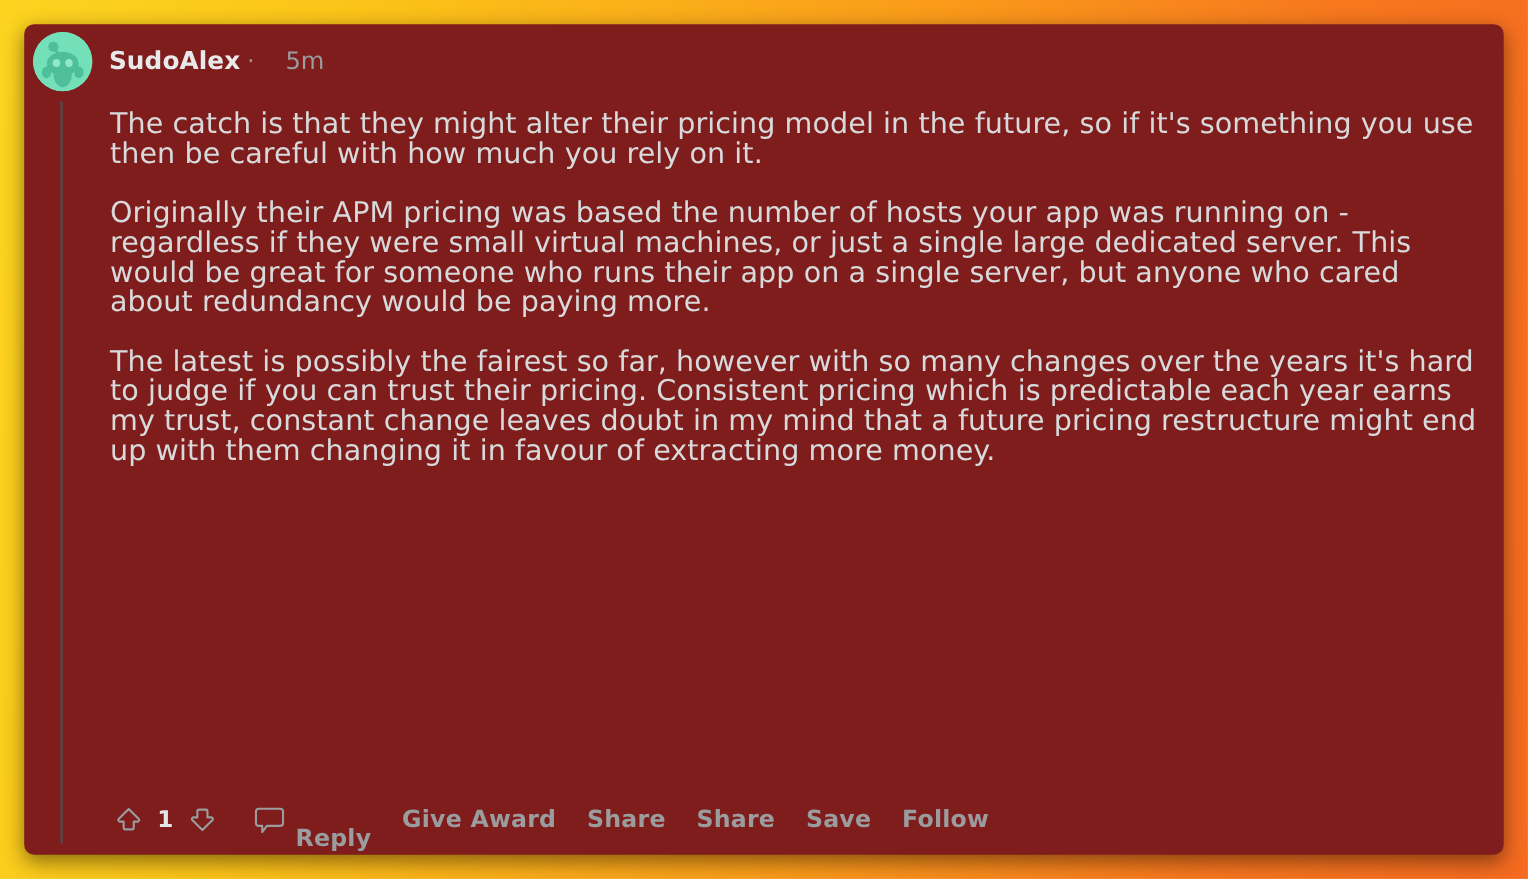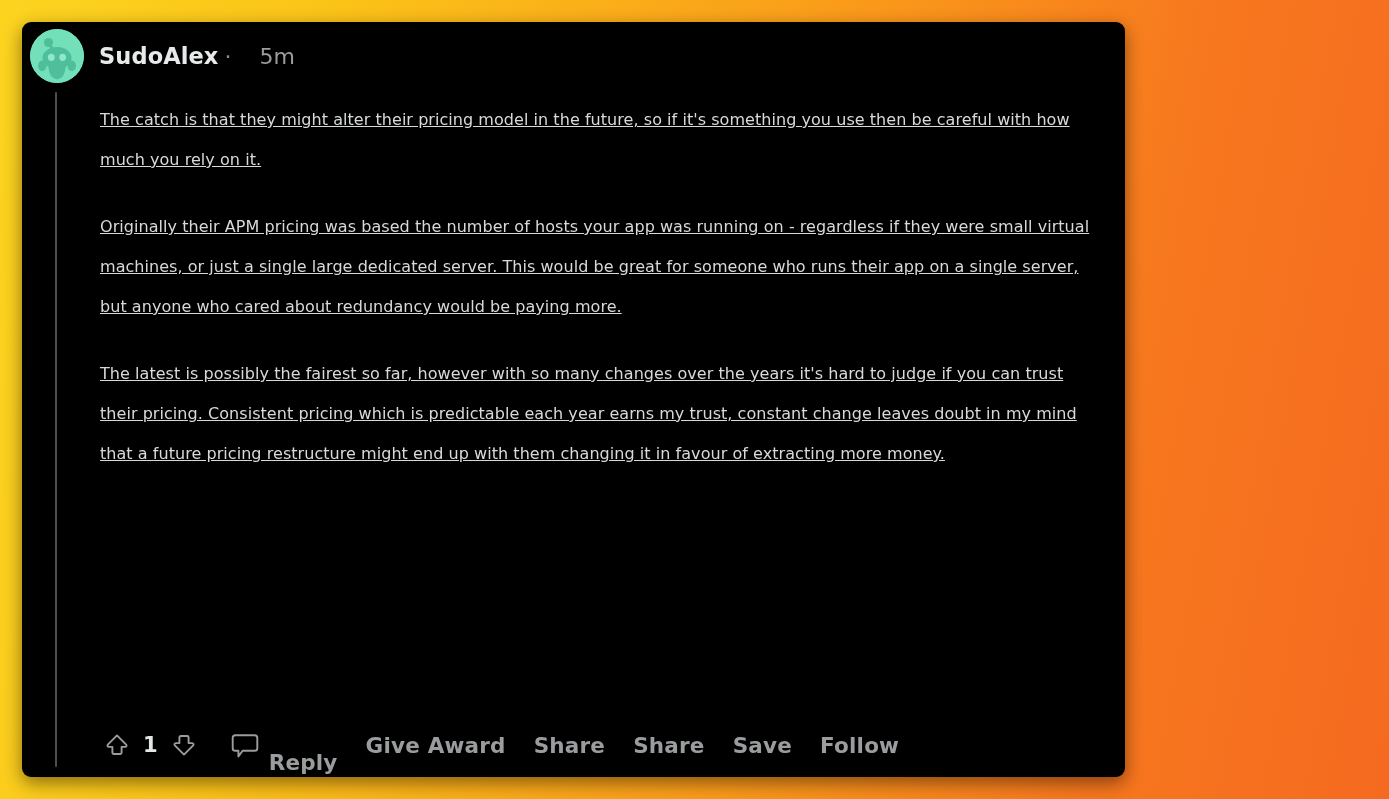--- a/index.html
+++ b/index.html
@@ -14,23 +14,23 @@
     font-family: "DejaVu Sans", sans-serif;
     background: linear-gradient(100deg, #fcd420 0%, #fbc318 22%, #fa9c1a 55%, #f7771e 80%, #f56a20 100%);
     position: relative;
   }
 
   
   #comment-card {
     position: absolute;
     left: 22px;
     top: 22px;
-    width: 1103px;
+    width: 1345px;
     height: 755px;
-    background: #000000;
+    background: #7f1d1d;
     border-radius: 9px;
     box-shadow: 0 6px 18px rgba(0,0,0,0.45);
     overflow: hidden;
   }
 
   
   #comment-header {
     position: absolute;
     left: 0;
     top: 0;
@@ -88,25 +88,24 @@
   
   #comment-body {
     position: absolute;
     left: 78px;
     top: 78px;
     right: 22px;
   }
 
   .paragraph {
     color: #d7d9da;
-    font-size: 16px;
-    line-height: 40px;
+    font-size: 26px;
+    line-height: 27px;
     margin-bottom: 27px;
     letter-spacing: 0.05px;
-    text-decoration: underline;
   }
   .paragraph:last-child { margin-bottom: 17px; }
 
   
   #action-bar {
     position: absolute;
     left: 78px;
     top: 700px;
     display: flex;
     align-items: center;

